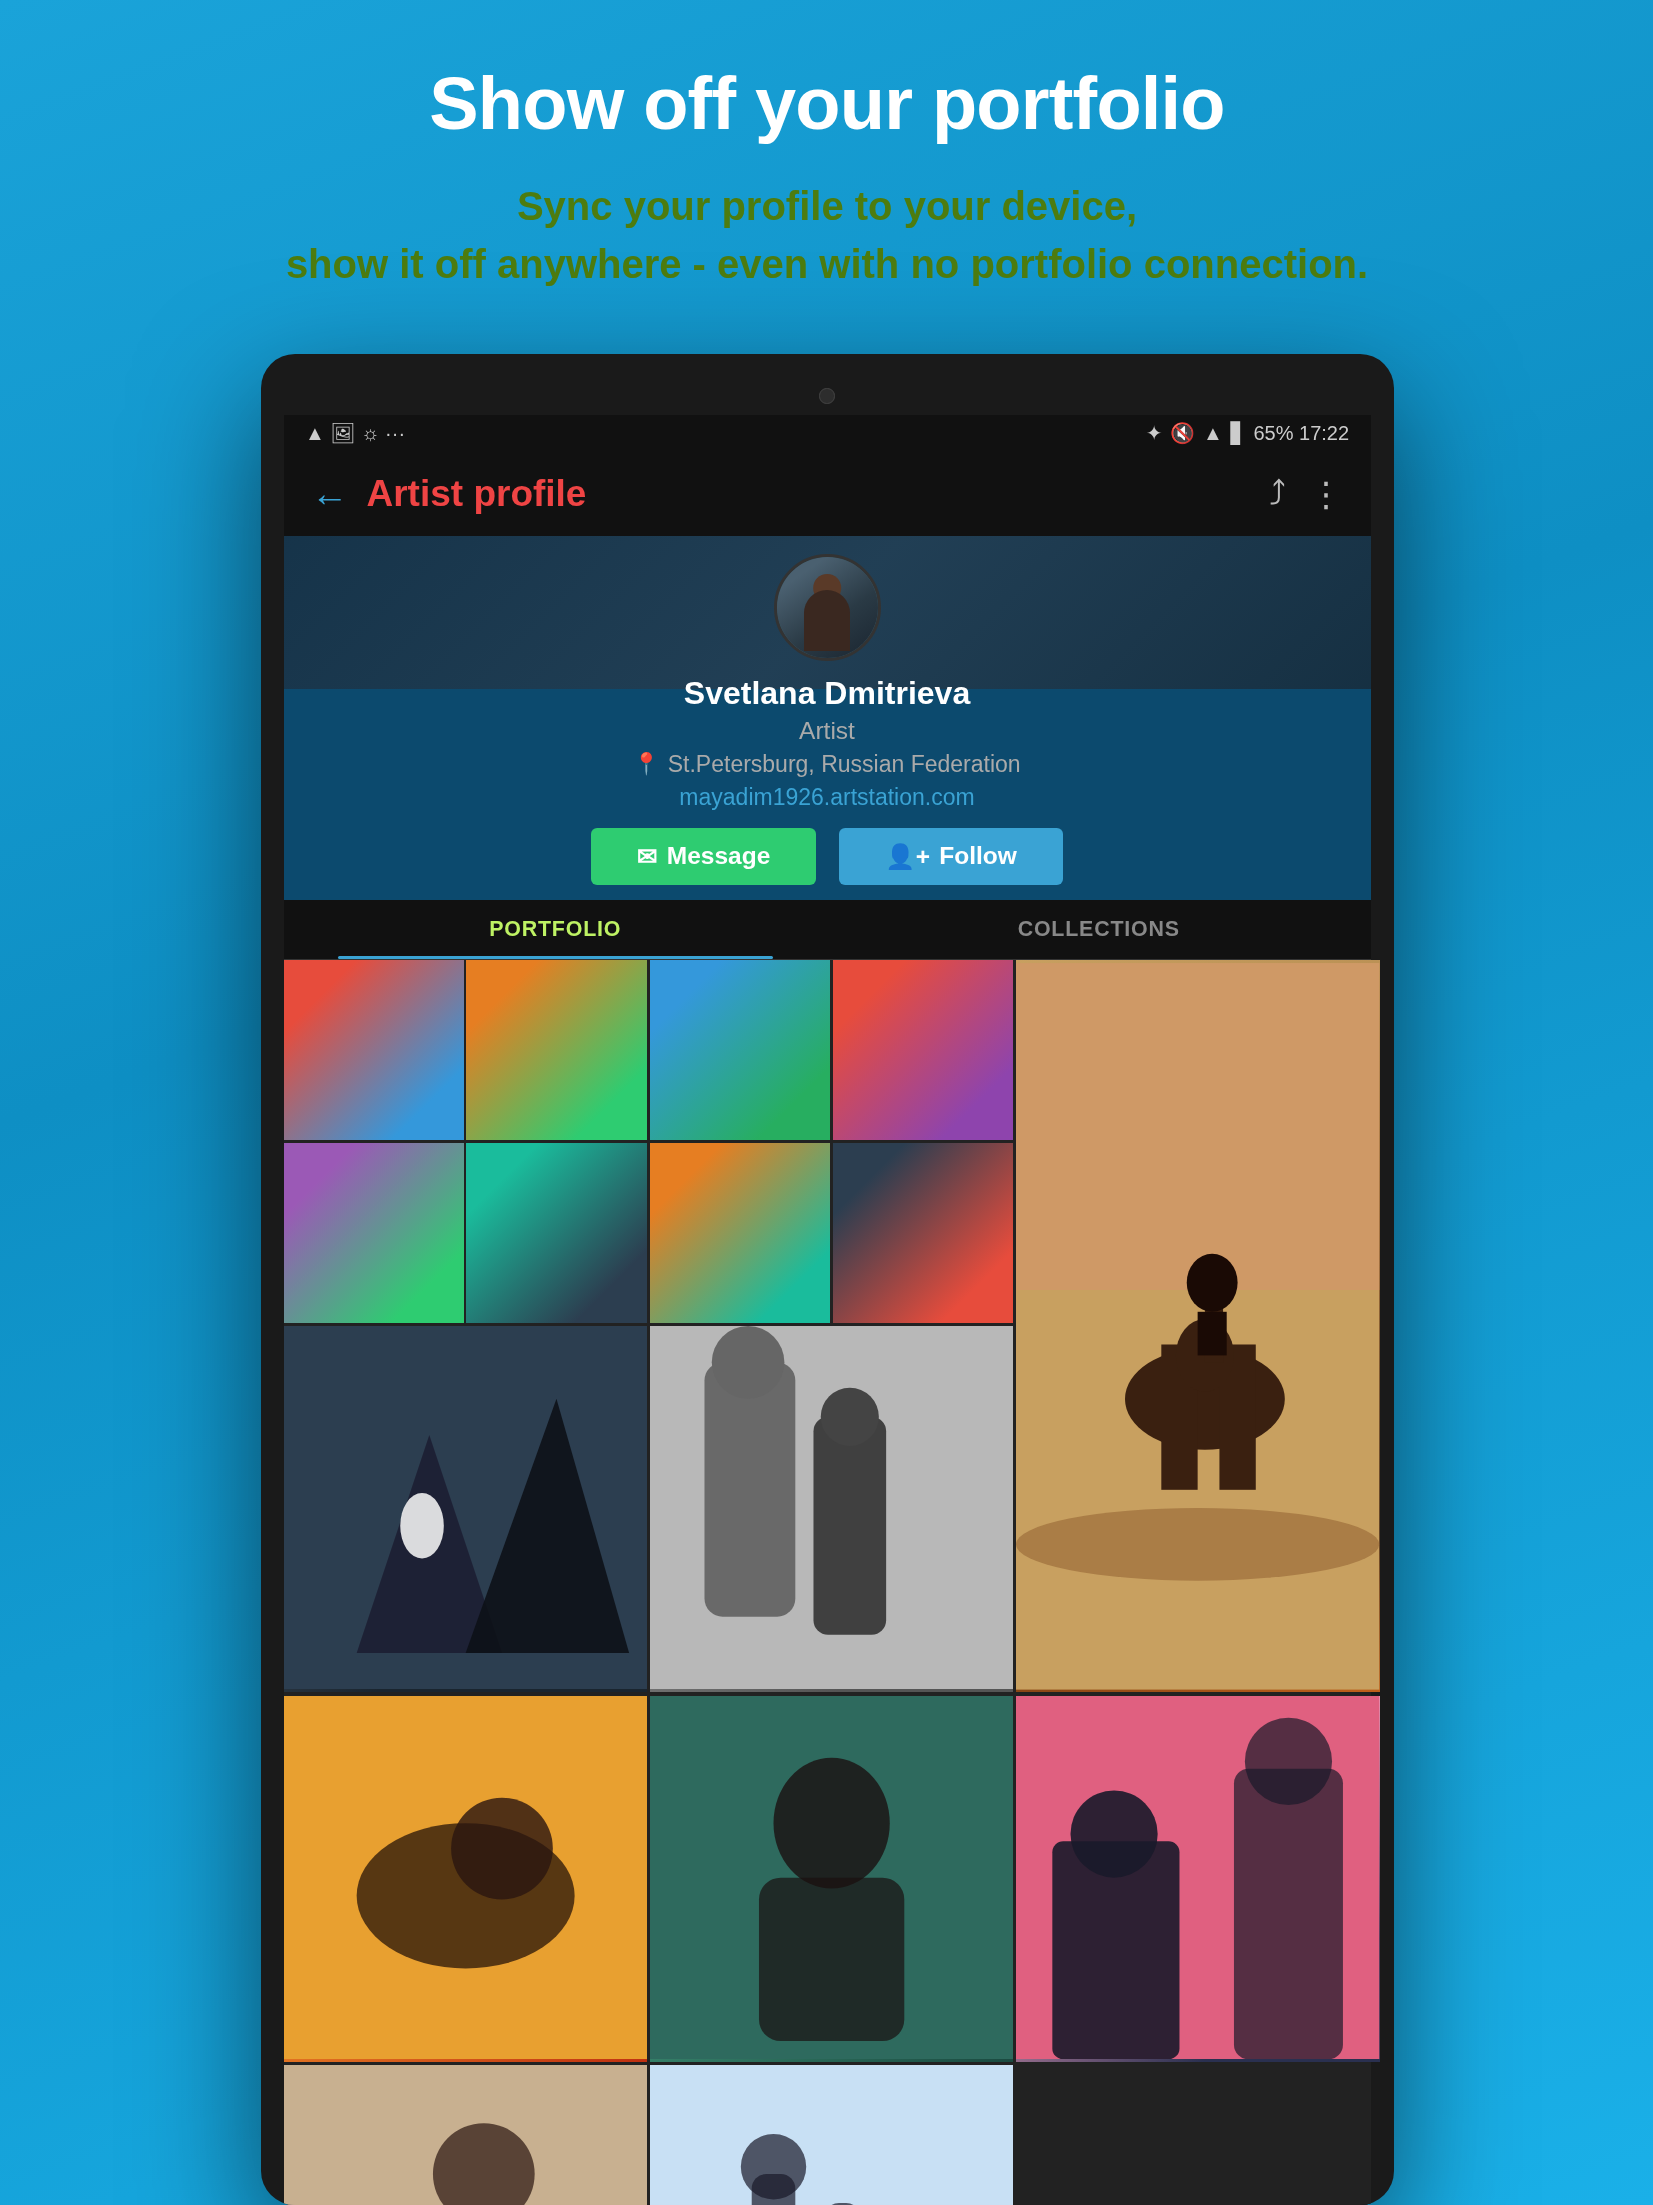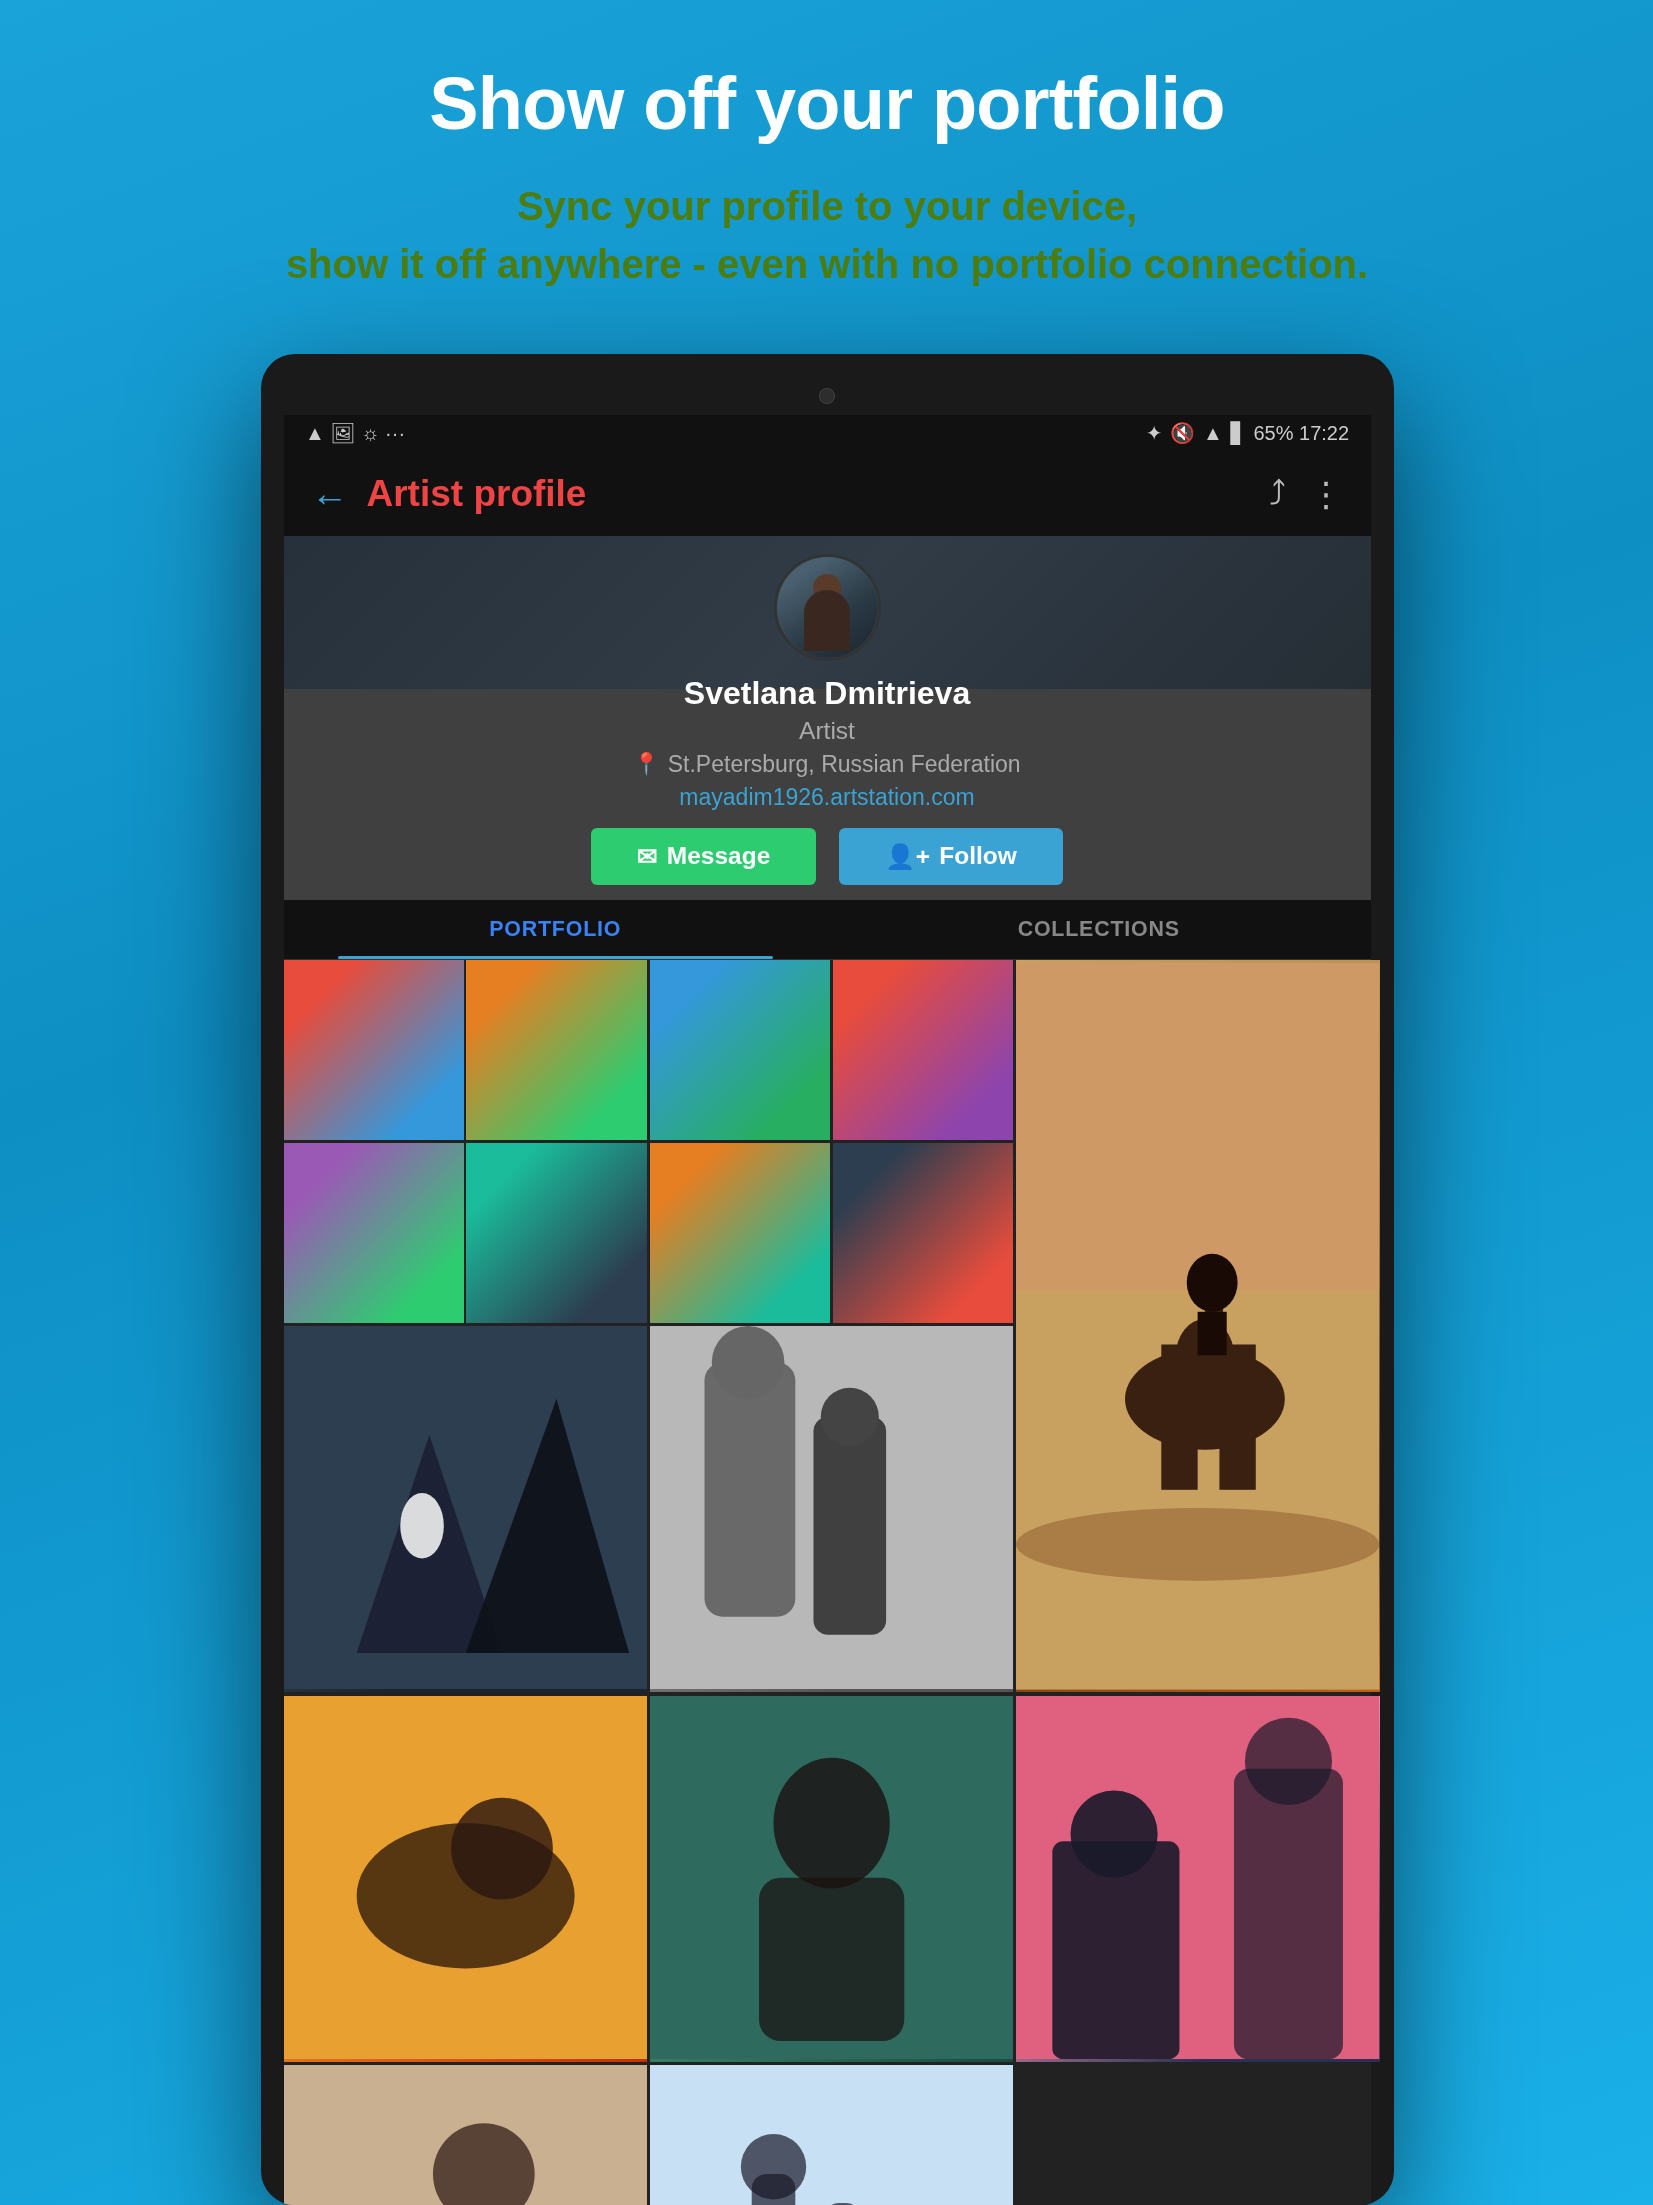--- a/index.html
+++ b/index.html
@@ -75,21 +75,21 @@
       padding: 21.4px 27.6px;
       background: #111;
     }
     .app-header-left { display: flex; align-items: center; gap: 18.4px; }
     .back-btn { color: #3aa3d4; font-size: 37px; cursor: pointer; }
     .app-header-title { color: #ef4444; font-size: 37px; font-weight: 600; }
     .app-header-right { display: flex; gap: 23px; align-items: center; }
     .header-icon { color: #bbb; font-size: 34px; }
 
     .profile-section {
-      background: #404040;
+      background: #0c4a6e;
       display: flex;
       flex-direction: column;
       align-items: center;
       padding: 18.4px 0 15.3px;
       position: relative;
     }
     .profile-bg {
       position: absolute;
       top: 0; left: 0; right: 0;
       height: 153px;
@@ -183,21 +183,21 @@
       text-align: center;
       padding: 17px 0;
       color: #888;
       font-size: 21.4px;
       font-weight: 600;
       letter-spacing: 0.8px;
       cursor: pointer;
       position: relative;
     }
     .tab-item.active {
-      color: #3b82f6;
+      color: #bef264;
     }
     .tab-item.active::after {
       content: '';
       position: absolute;
       bottom: 0;
       left: 10%;
       width: 80%;
       height: 3.1px;
       background: #3aa3d4;
       border-radius: 1.5px;

